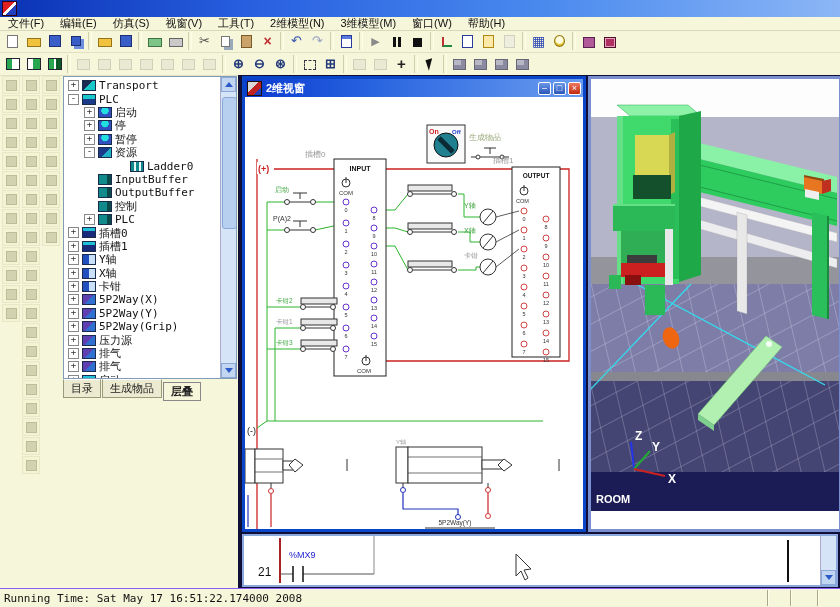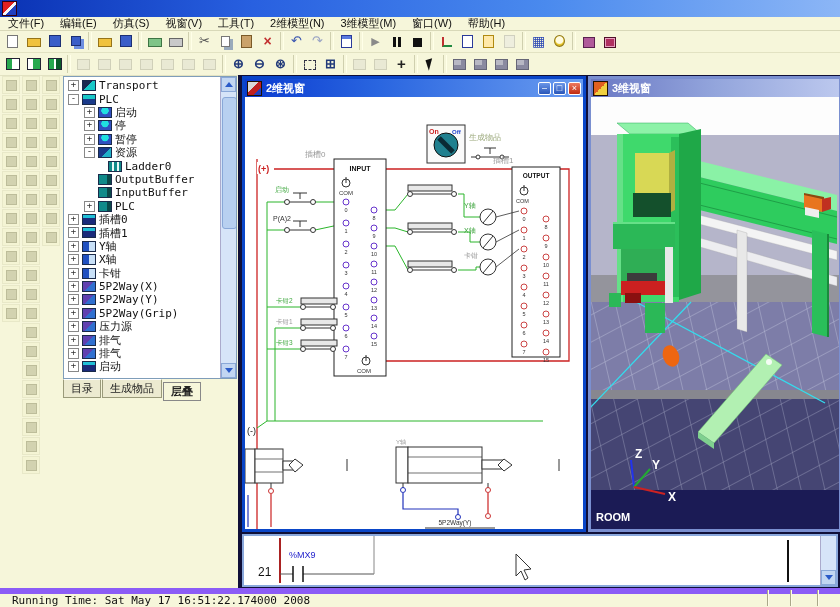--- a/index.html
+++ b/index.html
@@ -107,22 +107,22 @@
   #win2d{left:242px;top:76px;width:344px;height:456px;border:3px solid #0a46c8;background:#fff;}
   #win2d .wtitle{background:linear-gradient(90deg,#0a3bd0 0%,#2a66e0 40%,#6a9cf0 100%);}
   #win3d{left:588px;top:76px;width:254px;height:456px;border:3px solid #7a8fd0;background:#fff;}
   #win3d .wtitle{background:linear-gradient(90deg,#6a78c4 0%,#93a5dc 50%,#bcc8ee 100%);}
   #winladder{left:242px;top:534px;width:596px;height:53px;border:2px solid #8aa8dc;background:#fff;}
   .wcontent{position:relative;width:100%;overflow:hidden;}
   .lad-scroll{position:absolute;right:0;top:0;width:15px;height:100%;background:#d6e4f8;border-left:1px solid #aac;}
 
   
   .statusbar{position:absolute;left:0;top:588px;width:840px;height:19px;background:#f6f6da;
-    border-top:6px solid #8b5cf6;display:flex;align-items:center;
-    font-family:"DejaVu Sans Mono",monospace;font-size:11px;color:#111;padding-left:12px;box-sizing:border-box;}
+    border-top:1px solid #8b5cf6;display:flex;align-items:center;
+    font-family:"DejaVu Sans Mono",monospace;font-size:11px;color:#111;padding-left:4px;box-sizing:border-box;}
   .sbdiv{position:absolute;top:590px;height:16px;width:1px;background:#aaa88a;box-shadow:1px 0 0 #fffce8;}
   text{font-family:"Liberation Sans",sans-serif;}
 </style>
 </head>
 <body>
 
 <div class="titlebar">
   <span class="app-icon"></span>
 </div>
 
@@ -466,34 +466,39 @@
       <div class="tree-item" style="padding-left: 20px;">
         <span class="exp">+</span>
         <span class="ti ti-node"></span>
         <span>暂停</span>
       </div>
       <div class="tree-item" style="padding-left: 20px;">
         <span class="exp">-</span>
         <span class="ti ti-res"></span>
         <span>资源</span>
       </div>
-      <div class="tree-item" style="padding-left: 30px;">
+      <div class="tree-item" style="padding-left: 52px;">
         <span style="width: 13px; flex: 0 0 auto;"></span>
         <span class="ti ti-ladder"></span>
         <span>Ladder0</span>
+      </div>
+      <div class="tree-item" style="padding-left: 20px;">
+        <span style="width: 13px; flex: 0 0 auto;"></span>
+        <span class="ti ti-buffer"></span>
+        <span>InputBuffer</span>
       </div>
       <div class="tree-item" style="padding-left: 20px;">
         <span style="width: 13px; flex: 0 0 auto;"></span>
         <span class="ti ti-buffer"></span>
         <span>OutputBuffer</span>
       </div>
       <div class="tree-item" style="padding-left: 20px;">
         <span style="width: 13px; flex: 0 0 auto;"></span>
         <span class="ti ti-buffer"></span>
-        <span>InputBuffer</span>
+        <span>控制</span>
       </div>
       <div class="tree-item" style="padding-left: 20px;">
         <span class="exp">+</span>
         <span class="ti ti-buffer"></span>
         <span>PLC</span>
       </div>
       <div class="tree-item" style="padding-left: 4px;">
         <span class="exp">+</span>
         <span class="ti ti-slot"></span>
         <span>插槽0</span>
@@ -820,24 +825,20 @@
       <path d="M243,396 V416" stroke="#cc2222" stroke-width="1.2" fill="none"></path>
       <circle cx="243" cy="419" r="2.5" fill="none" stroke="#cc3333"></circle>
       <path d="M3,398 V430" stroke="#2233bb" stroke-width="1.2" fill="none"></path>
       <text x="210" y="428" font-size="6.5" fill="#333" text-anchor="middle">5P2Way(Y)</text>
       <line x1="180" y1="431" x2="250" y2="431" stroke="#333"></line>
     </svg>
   </div>
 </div>
 
 <div class="win" id="win3d">
-  <div class="wtitle">
-    <span class="wicon w3d-icon"></span>
-    <span>3维视窗</span>
-  </div>
   <div class="wcontent" style="height:432px;">
     <svg width="248" height="435" viewBox="0 0 248 435">
       <defs>
         <pattern id="g3d" width="24" height="24" patternUnits="userSpaceOnUse" patternTransform="rotate(-28) skewX(-15)">
           <path d="M0 0H24 M0 0V24" stroke="#cfd2e6" stroke-width="0.9" fill="none"></path>
         </pattern>
       </defs>
       <rect x="0" y="0" width="248" height="38" fill="#fdfdfd"></rect>
       <rect x="0" y="38" width="248" height="140" fill="#b5b5ca"></rect>
       <rect x="0" y="178" width="248" height="27" fill="#94949c"></rect>

